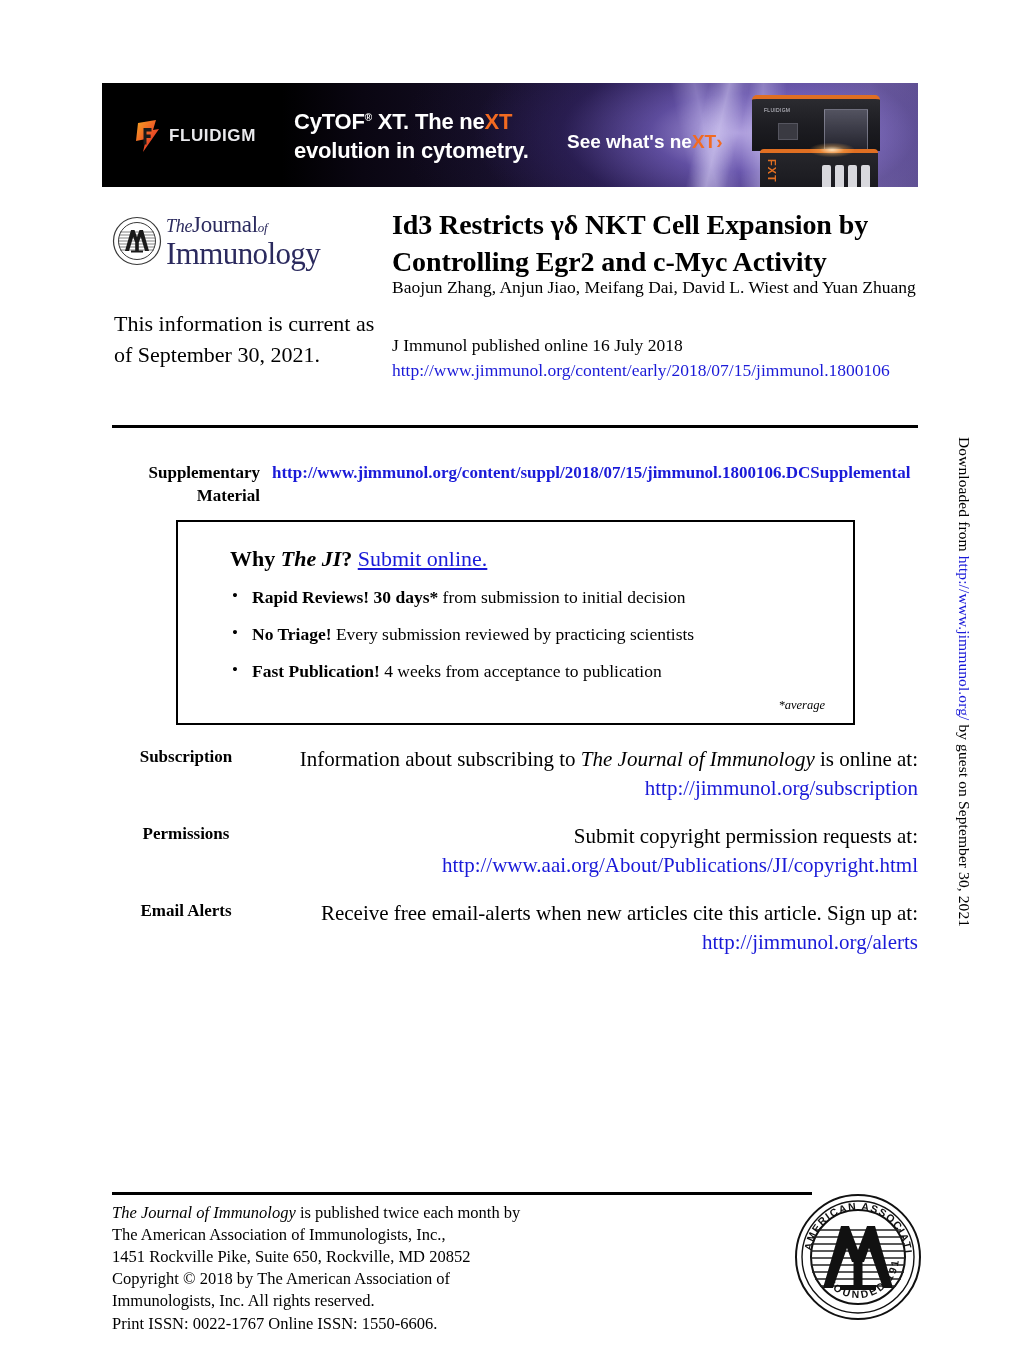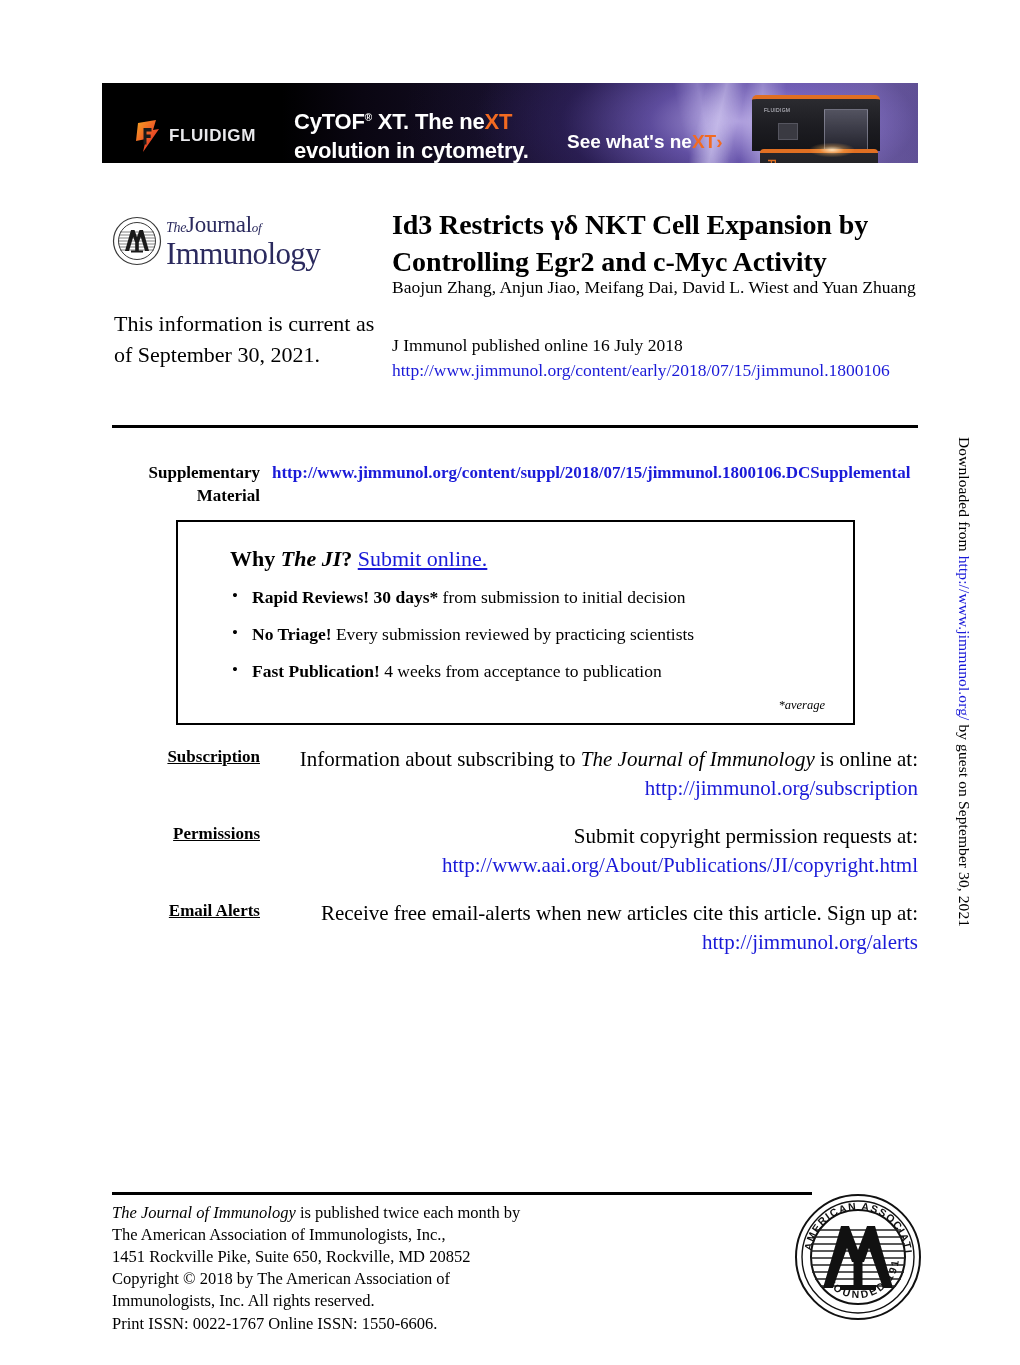--- a/index.html
+++ b/index.html
@@ -12,21 +12,21 @@
     position: relative;
     font-family: "Liberation Serif", "DejaVu Serif", serif;
     color: #000000;
     overflow: hidden;
   }
 
   
   .banner {
     position: absolute;
     left: 102px; top: 83px;
-    width: 816px; height: 80px;
+    width: 816px; height: 104px;
     background: #0c4a6e;
     overflow: hidden;
   }
   .banner-bg {
     position: absolute; inset: 0;
     background:
       radial-gradient(ellipse 340px 150px at 78% 48%, rgba(190,175,235,0.85) 0%, rgba(120,100,200,0.55) 26%, rgba(60,45,120,0.35) 52%, rgba(14,9,26,0) 78%),
       radial-gradient(ellipse 560px 220px at 88% 50%, rgba(150,130,215,0.45) 0%, rgba(40,28,88,0.25) 45%, rgba(10,6,16,0) 75%),
       linear-gradient(90deg, #000000 0%, #000000 22%, #0a0612 32%, #130d22 46%, #1e1436 60%, #3b2b68 74%, #6a589f 86%, #8b7bb8 94%, #6d5e9c 100%);
   }
@@ -119,21 +119,21 @@
     position: absolute; left: 112px; top: 203px;
     width: 250px; height: 76px;
     display: flex; align-items: center;
   }
   .jlogo-seal { width: 50px; height: 50px; flex: 0 0 50px; }
   .jlogo-text {
     margin-left: 4px; color: #2b2a5e;
     font-family: "Liberation Serif", serif; line-height: 1;
   }
   .jlogo-l1 { font-size: 23px; letter-spacing: -0.3px; white-space: nowrap; }
-  .jlogo-l1 .sm { font-size: 14px; font-style: italic; }
+  .jlogo-l1 .sm { font-size: 18px; font-style: italic; }
   .jlogo-l1 .of { font-size: 13px; font-style: italic; }
   .jlogo-l2 { font-size: 31px; margin-top: 2px; letter-spacing: -0.6px; font-family: Liberation Serif, serif; }
 
   .curr-info {
     position: absolute; left: 114px; top: 308px;
     width: 272px;
     font-size: 22px; line-height: 1.42;
   }
 
   .art-title {
@@ -220,24 +220,23 @@
   .why-list b { font-weight: bold; }
   .why-foot {
     position: absolute; right: 28px; bottom: 10px;
     font-size: 12.5px; font-style: italic;
   }
 
   
   .inforows { position: absolute; left: 112px; top: 745px; width: 806px; }
   .inforow { display: flex; margin-bottom: 19px; }
   .info-label {
-    width: 160px; flex: 0 0 160px; text-align: right;
+    width: 160px; flex: 0 0 160px; text-align: center;
     font-size: 17px; font-weight: bold; line-height: 1.38;
     padding-right: 12px;
-    text-decoration: underline;
   }
   .info-value { flex: 1; font-size: 21px; line-height: 1.38; text-align: right; }
   .info-value .ital { font-style: italic; }
   .info-value a { display:block; color: #1a1ad8; text-decoration: none; }
 
   
   .footer {
     position: absolute; left: 112px; top: 1202px; width: 640px;
     font-size: 16.5px; line-height: 1.34;
   }

